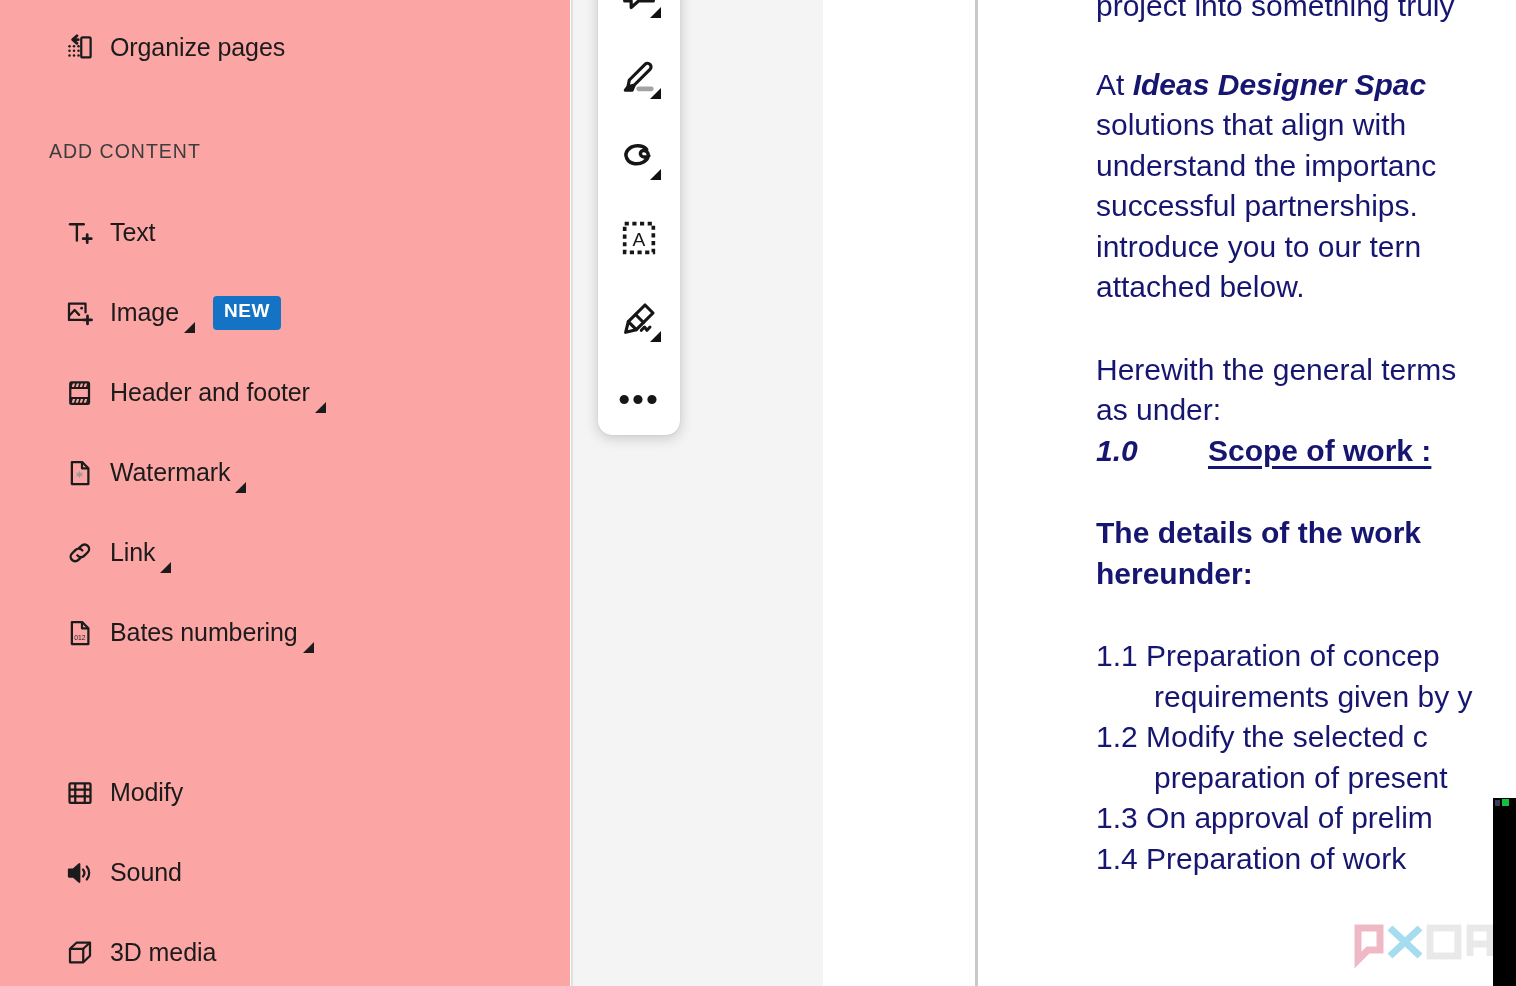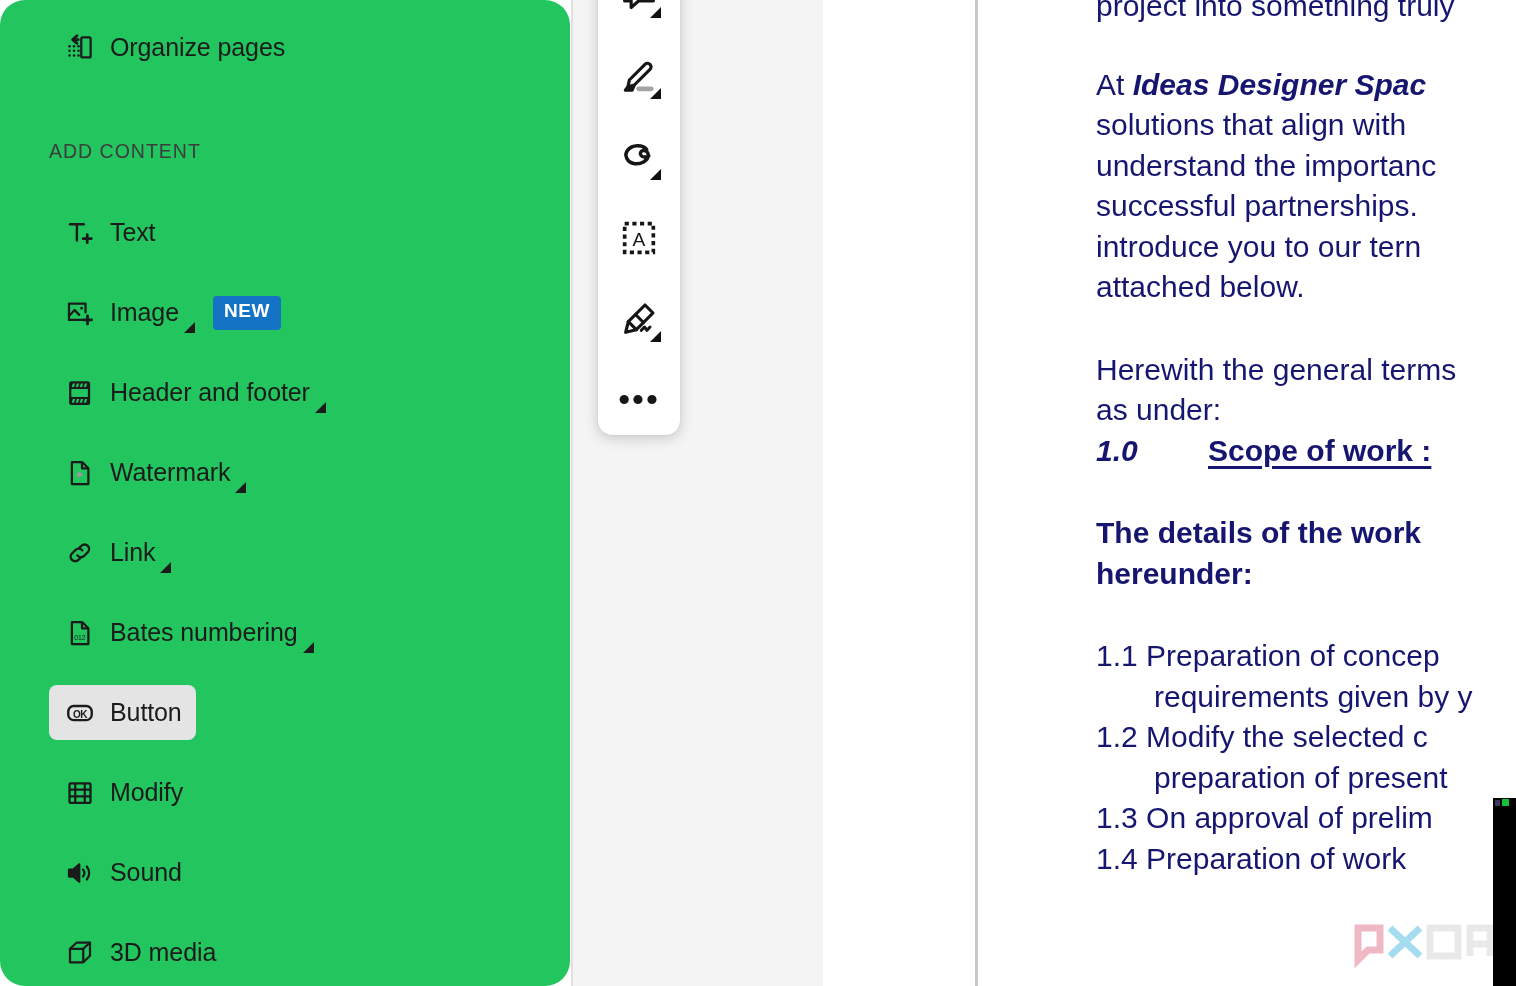--- a/index.html
+++ b/index.html
@@ -7,23 +7,22 @@
     width: 1516px; height: 986px;
     overflow: hidden;
     background: #ffffff;
     font-family: "Liberation Sans", sans-serif;
   }
   #app { position: relative; width: 1516px; height: 986px; background:#ffffff; }
 
   
   .sidebar {
     position: absolute; left: 0; top: 0; width: 570px; height: 986px;
-    background: #22c55e;
+    background: #fca5a5;
     overflow: hidden;
-    border-radius: 25px;
   }
   .side-row {
     position: absolute; left: 49px; height: 55px;
     display: flex; align-items: center;
     border-radius: 8px;
     padding: 0 14px 0 16px;
     cursor: pointer;
     white-space: nowrap;
   }
   .side-row.selected { background: #e4e4e4; }
@@ -255,29 +254,20 @@
         <svg width="30" height="30" viewBox="0 0 24 24" fill="none" stroke="currentColor" stroke-width="1.8" stroke-linejoin="round">
           <path d="M5.5 3.2 h8.2 l5 5 v12.6 h-13.2 z"></path>
           <path d="M13.6 3.3 v4.9 h4.9"></path>
           <text x="11.9" y="17.6" font-size="5.4" font-family="Liberation Sans, sans-serif" text-anchor="middle" fill="currentColor" stroke="none">012</text>
         </svg>
       </span>
       <span class="side-label">Bates numbering</span>
       <span class="caret"></span>
     </div>
 
-    <div class="side-row selected" style="top:685px;">
-      <span class="side-ico">
-        <svg width="30" height="30" viewBox="0 0 24 24" fill="none" stroke="currentColor" stroke-width="1.9">
-          <rect x="2.6" y="6.4" width="18.8" height="11.3" rx="4.4"></rect>
-          <text x="12" y="15.6" font-size="8" font-weight="bold" letter-spacing="-0.3" font-family="Liberation Sans, sans-serif" text-anchor="middle" fill="currentColor" stroke="none">OK</text>
-        </svg>
-      </span>
-      <span class="side-label">Button</span>
-    </div>
 
     <div class="side-row" style="top:765px;">
       <span class="side-ico">
         <svg width="30" height="30" viewBox="0 0 24 24" fill="none" stroke="currentColor" stroke-width="1.8">
           <rect x="3.6" y="4.2" width="16.8" height="15.6" rx="0.9"></rect>
           <path d="M8.2 4.2 v15.6 M15.8 4.2 v15.6"></path>
           <path d="M3.6 9.3 h16.8 M3.6 14.7 h16.8"></path>
         </svg>
       </span>
       <span class="side-label">Modify</span>

